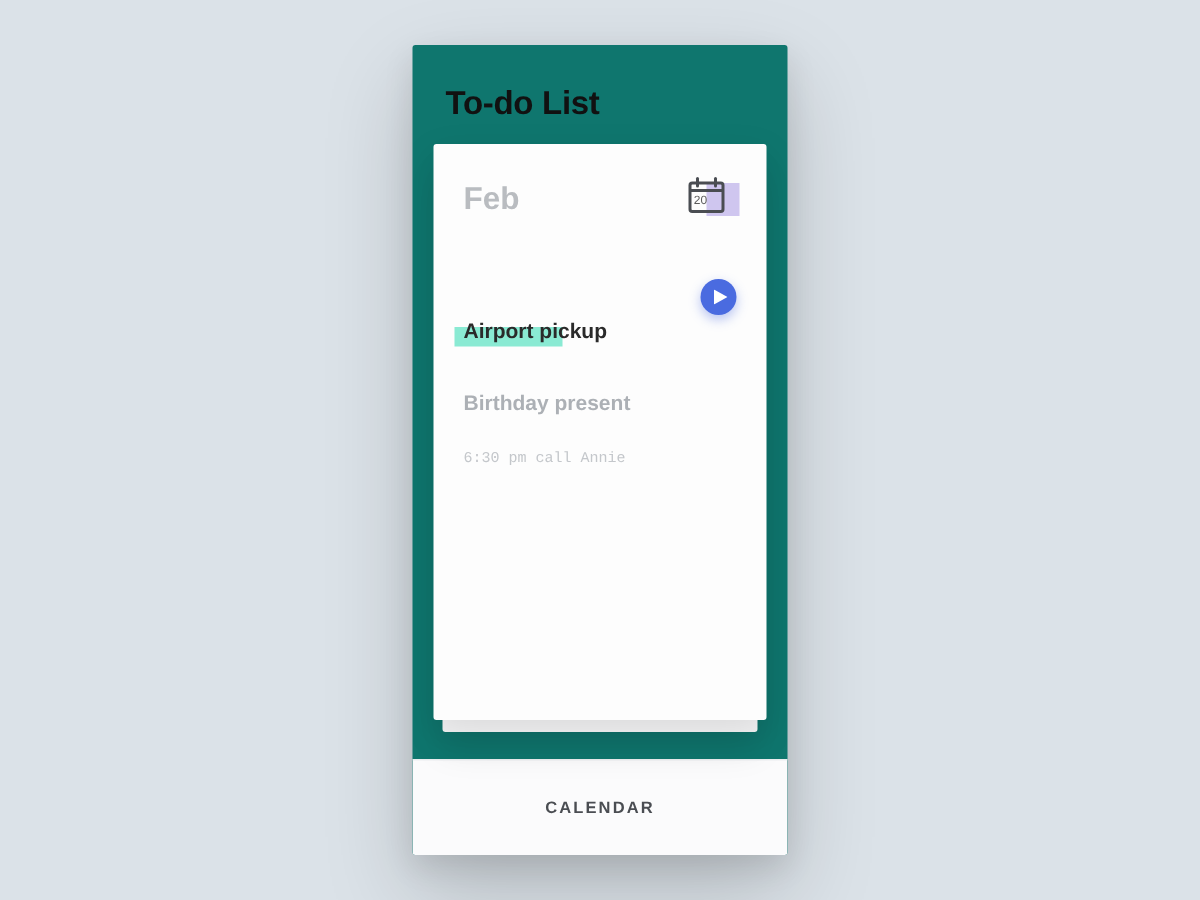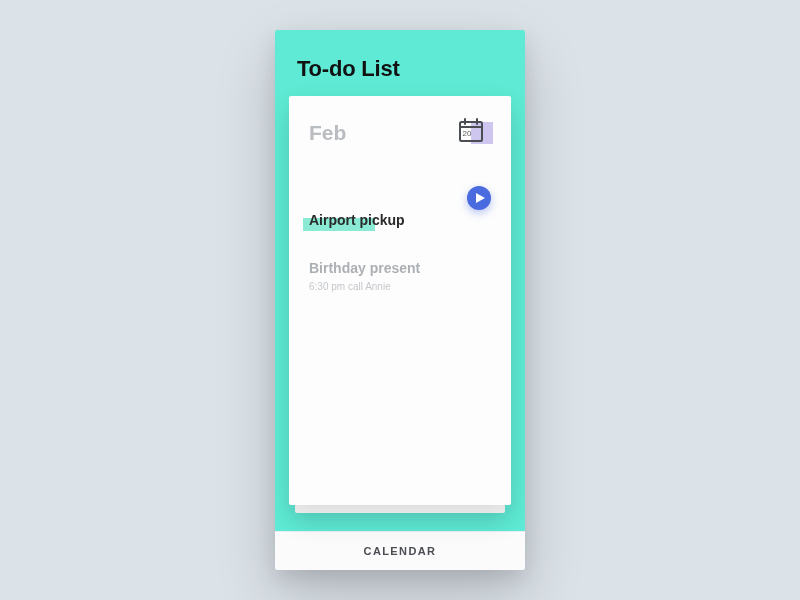--- a/index.html
+++ b/index.html
@@ -7,21 +7,21 @@
   body {
     background: #dbe2e8;
     font-family: -apple-system, "Helvetica Neue", Arial, sans-serif;
     display: flex;
     align-items: center;
     justify-content: center;
   }
   .phone {
     width: 250px;
     height: 540px;
-    background: #5eead4;
+    background: #0f766e;
     border-radius: 2px;
     box-shadow: 0 25px 60px rgba(0,0,0,0.18), 0 8px 20px rgba(0,0,0,0.10);
     position: relative;
     display: flex;
     flex-direction: column;
     overflow: hidden;
   }
   .header {
     padding: 26px 22px 14px 22px;
   }
@@ -96,21 +96,22 @@
   .item-title {
     font-size: 14px;
     font-weight: 600;
     color: #acb0b5;
     position: relative;
     display: inline-block;
   }
   .item .sub {
     font-size: 10px;
     color: #c4c7cb;
-    margin-top: 4px;
+    margin-top: 23px;
+    font-family: Liberation Mono, monospace;
   }
   .item.active .item-title {
     color: #2a2a2a;
     margin-top: 22px;
   }
   .highlight {
     position: absolute;
     left: -6px;
     top: 6px;
     width: 72px;
@@ -139,21 +140,21 @@
     color: #fff;
     font-size: 13px;
     font-weight: 700;
     display: flex;
     align-items: center;
     justify-content: center;
     letter-spacing: 0.2px;
     cursor: pointer;
   }
   .bottom-bar {
-    height: 39px;
+    height: 64px;
     border-top: 1px solid #eceef0;
     background: #fbfbfc;
     display: flex;
     align-items: center;
     justify-content: center;
     margin-top: 26px;
   }
   .bottom-label {
     font-size: 11px;
     font-weight: 800;

